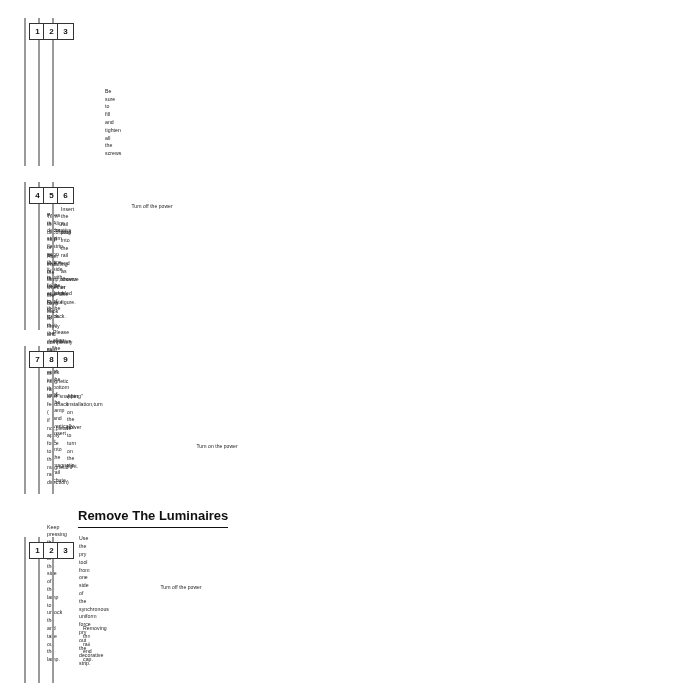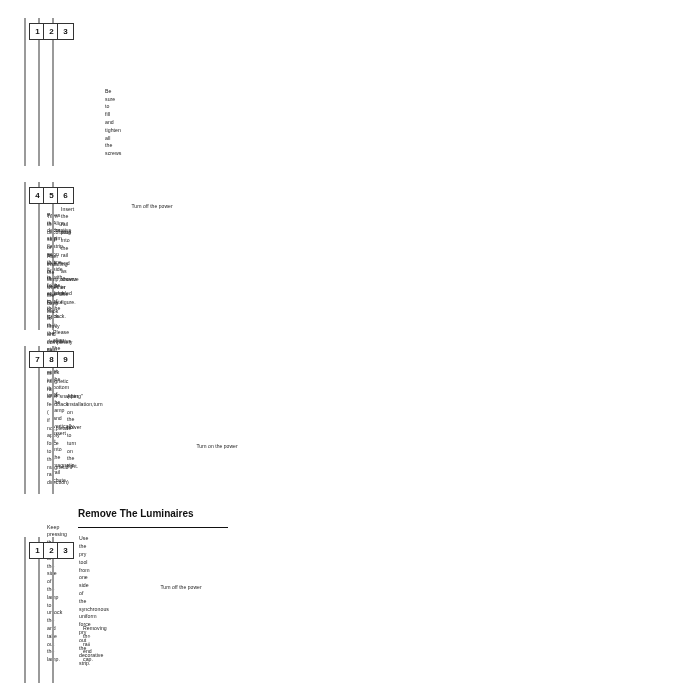--- a/index.html
+++ b/index.html
@@ -36,21 +36,21 @@
     color:#222;letter-spacing:.05px;
   }
 
   
   .art{position:absolute;inset:0;}
   svg{display:block;width:100%;height:100%;}
 
   
   .section-title{
     position:absolute;left:78px;
-    font-size:10px;font-weight:bold;color:#111;
+    font-size:13px;font-weight:bold;color:#111;
   }
   .section-rule{
     position:absolute;height:1px;background:#111;
   }
   .arrow-note{font-size:5px;}
 </style>
 </head>
 <body>
 
 <div class="sheet">

